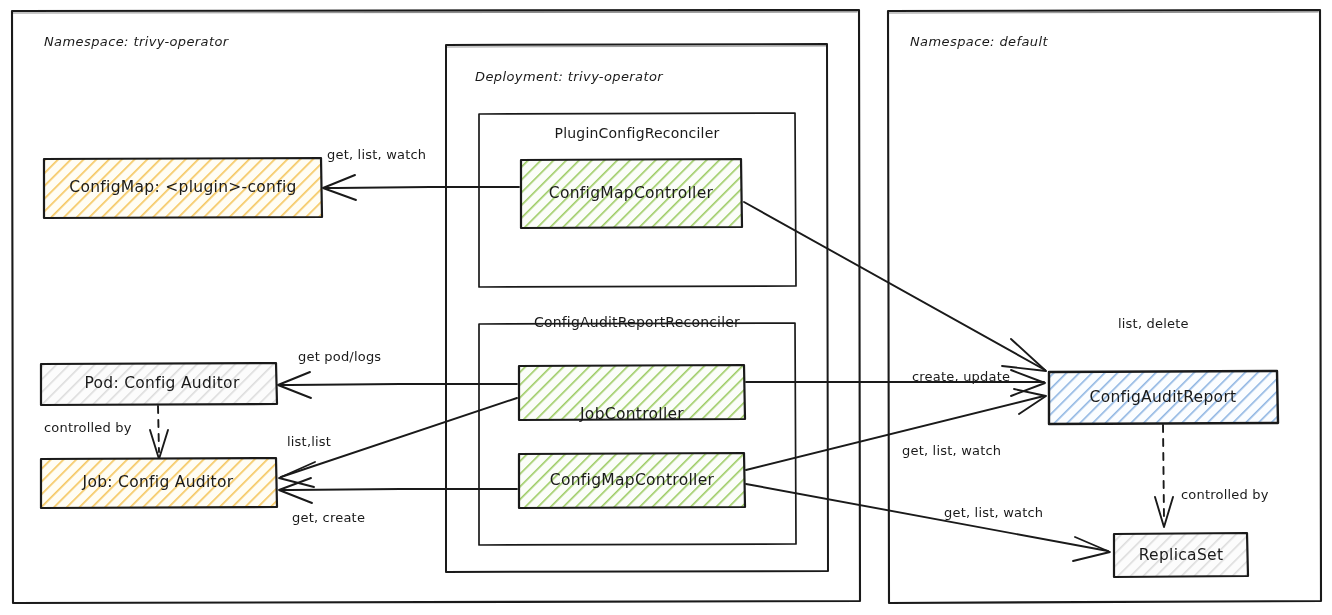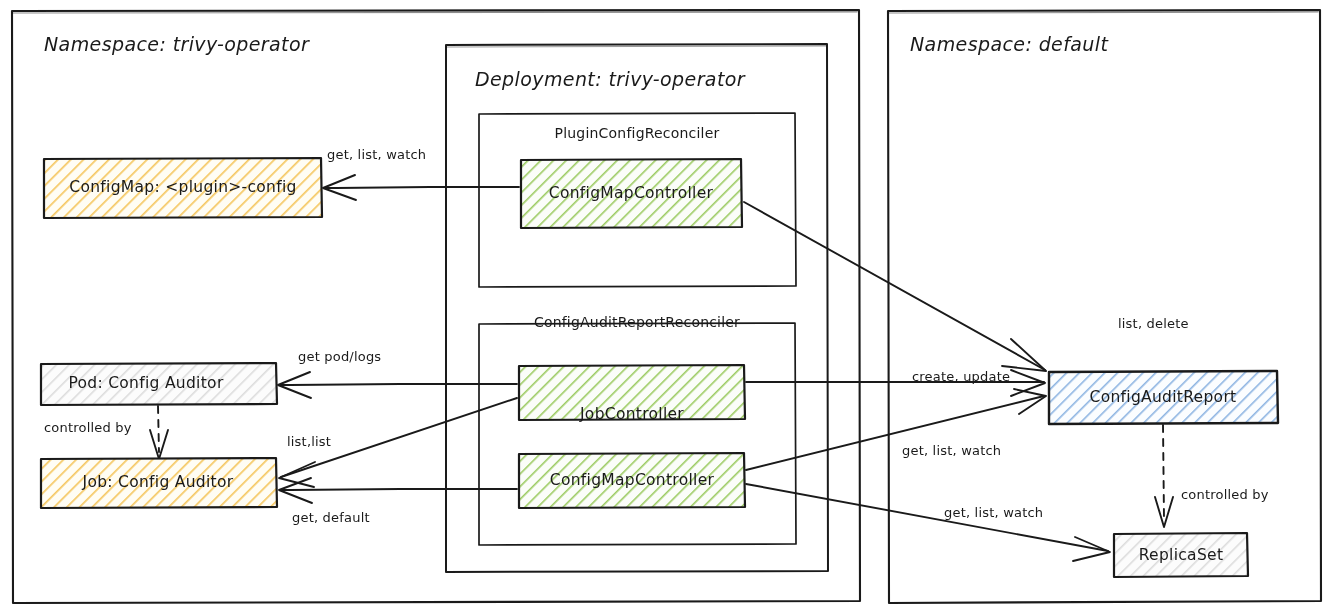--- a/index.html
+++ b/index.html
@@ -11,21 +11,21 @@
   #canvas{position:absolute;left:0;top:0;width:1332px;height:615px;}
   .lbl{
     position:absolute;
     font-family:"DejaVu Sans", sans-serif;
     color:#1a1a1a;
     white-space:nowrap;
     line-height:1;
     pointer-events:none;
     -webkit-font-smoothing:antialiased;
   }
-  .group-title{font-size:19px;font-style:italic;letter-spacing:.4px;}
+  .group-title{font-size:13px;font-style:italic;letter-spacing:.4px;}
   .sub-title{font-size:14px;letter-spacing:.2px;}
   .node-label{font-size:15.5px;letter-spacing:.3px;}
   .edge-label{font-size:13px;letter-spacing:.2px;}
   .ctr{transform:translate(-50%,-50%);}
   .lft{transform:translate(0,-50%);}
 </style>
 </head>
 <body>
 
 <svg id="canvas" viewBox="0 0 1332 615" xmlns="http://www.w3.org/2000/svg">
@@ -162,41 +162,41 @@
 <div class="lbl sub-title ctr" style="left:637px;top:133px;">PluginConfigReconciler</div>
 
 <div class="lbl sub-title ctr" style="left:637px;top:322px;">ConfigAuditReportReconciler</div>
 
 <div class="lbl group-title" style="left:910px;top:35px;">Namespace: default</div>
 
 <div class="lbl node-label ctr" style="left:183px;top:188px;">ConfigMap: &lt;plugin&gt;-config</div>
 
 <div class="lbl node-label ctr" style="left:631px;top:194px;">ConfigMapController</div>
 
-<div class="lbl node-label ctr" style="left:146px;top:384px;text-align:center;">Pod: Config Auditor</div>
+<div class="lbl node-label ctr" style="left:162px;top:384px;text-align:center;">Pod: Config Auditor</div>
 
 <div class="lbl node-label ctr" style="left:158px;top:483px;">Job: Config Auditor</div>
 
 <div class="lbl node-label ctr" style="left:632px;top:393px;margin-top:22px;">JobController</div>
 
 <div class="lbl node-label ctr" style="left:632px;top:481px;">ConfigMapController</div>
 
 <div class="lbl node-label ctr" style="left:1163px;top:398px;">ConfigAuditReport</div>
 
 <div class="lbl node-label ctr" style="left:1181px;top:556px;">ReplicaSet</div>
 
 <div class="lbl edge-label lft" style="left:327px;top:154px;">get, list, watch</div>
 
 <div class="lbl edge-label lft" style="left:1118px;top:323px;">list, delete</div>
 
 <div class="lbl edge-label lft" style="left:298px;top:356px;">get pod/logs</div>
 
 <div class="lbl edge-label lft" style="left:287px;top:441px;">list,list</div>
 
-<div class="lbl edge-label lft" style="left:292px;top:517px;">get, default</div>
+<div class="lbl edge-label lft" style="left:292px;top:517px;">get, create</div>
 
 <div class="lbl edge-label lft" style="left:912px;top:376px;">create, update</div>
 
 <div class="lbl edge-label lft" style="left:902px;top:450px;">get, list, watch</div>
 
 <div class="lbl edge-label lft" style="left:944px;top:512px;">get, list, watch</div>
 
 <div class="lbl edge-label lft" style="left:44px;top:427px;">controlled by</div>
 
 <div class="lbl edge-label lft" style="left:1181px;top:494px;">controlled by</div>

